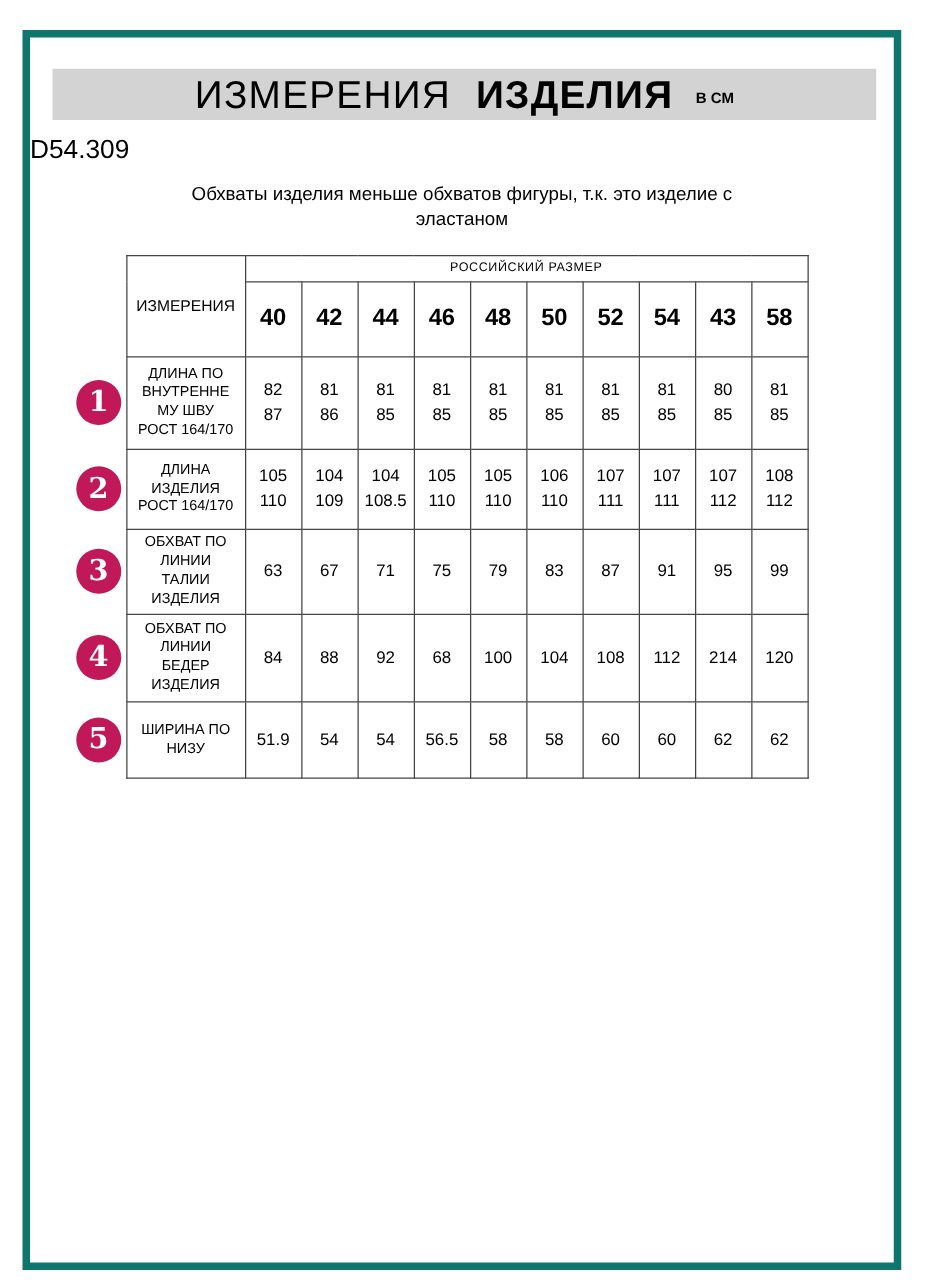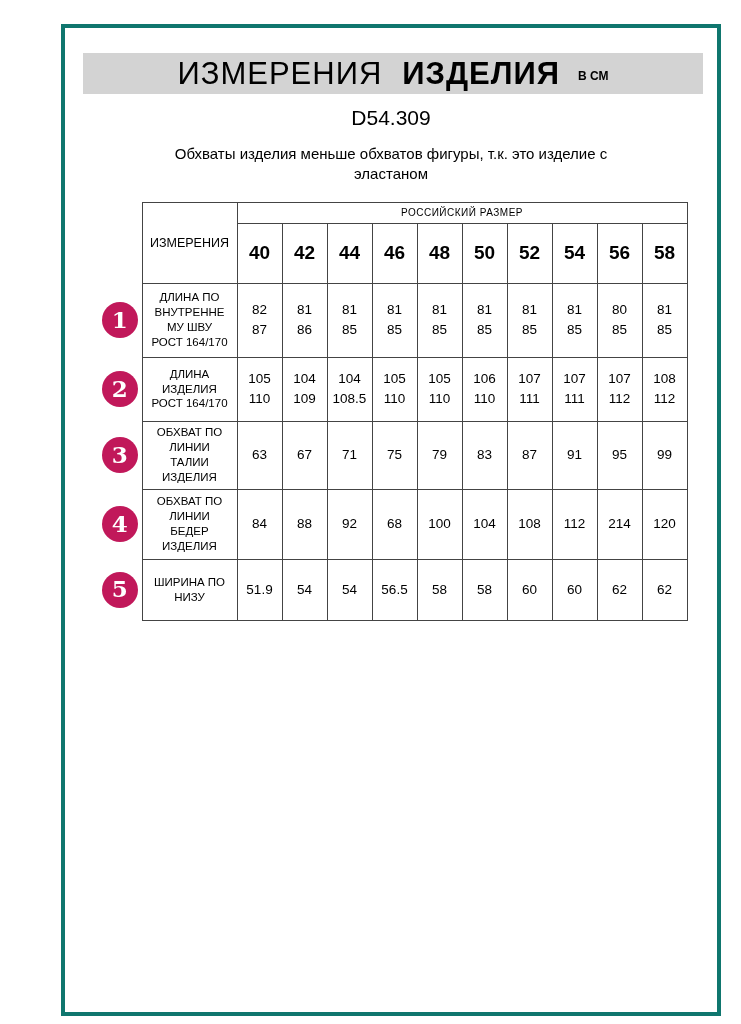--- a/index.html
+++ b/index.html
@@ -10,23 +10,22 @@
     height: 1024px;
     background: #ffffff;
     overflow: hidden;
   }
   .frame {
     position: absolute;
     left: 18px;
     top: 24px;
     right: 20px;
     bottom: 8px;
-    border: 4px solid #0f766e;
+    border: 6px solid #0f766e;
     background: #ffffff;
-    margin-left: 43px;
   }
   .banner {
     margin: 25px 14px 0 18px;
     height: 41px;
     background: #d3d3d3;
     display: flex;
     align-items: center;
     justify-content: center;
   }
   .banner .t-main {
@@ -41,21 +40,21 @@
     letter-spacing: 1px;
   }
   .banner .t-unit {
     font-size: 12px;
     font-weight: bold;
     margin-left: 18px;
     padding-top: 4px;
   }
   .product-code {
     margin-top: 12px;
-    text-align: center;
+    text-align: left;
     font-size: 21px;
   }
   .intro {
     margin-top: 14px;
     text-align: center;
     font-size: 15px;
     line-height: 1.35;
     white-space: pre-line;
   }
   .intro + .intro { margin-top: 13px; }
@@ -163,21 +162,21 @@
           </tr>
           <tr class="h2" id="sizes-row">
               <td class="size-cell">40</td>
               <td class="size-cell">42</td>
               <td class="size-cell">44</td>
               <td class="size-cell">46</td>
               <td class="size-cell">48</td>
               <td class="size-cell">50</td>
               <td class="size-cell">52</td>
               <td class="size-cell">54</td>
-              <td class="size-cell">56</td>
+              <td class="size-cell">43</td>
               <td class="size-cell">58</td>
             </tr>
         </thead>
         <tbody id="table-body">
             <tr>
               <td class="nob">
                 <div class="badge">1</div>
               </td>
               <td class="label-cell">ДЛИНА ПО
 ВНУТРЕННЕ

